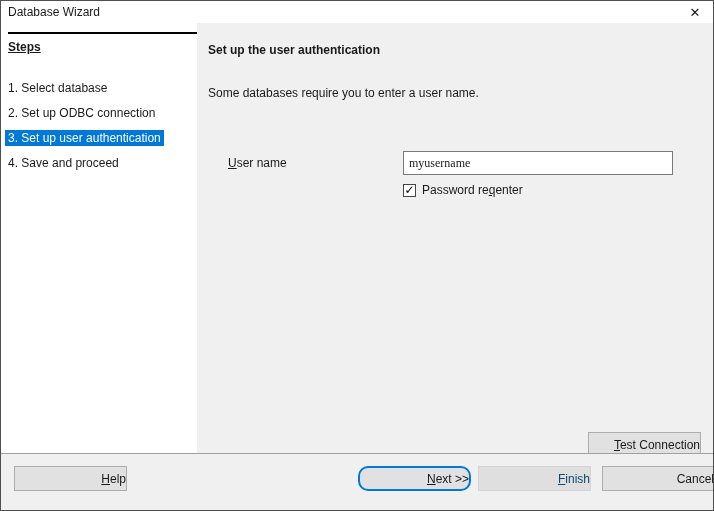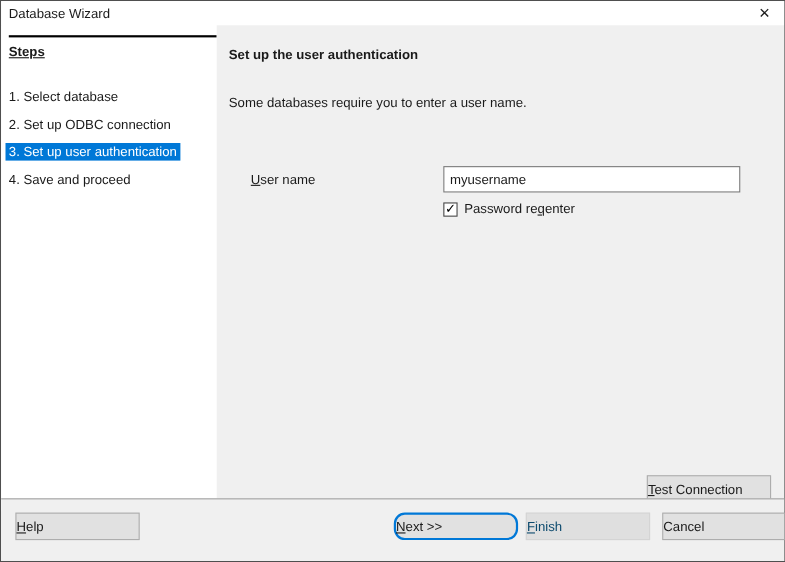--- a/index.html
+++ b/index.html
@@ -26,34 +26,34 @@
   .step.s1 { top:57px; } .step.s2 { top:82px; } .step.s3 { top:107px; } .step.s4 { top:132px; }
   .step.active { background:#0078d7; color:#ffffff; }
   
   .content { position:absolute; left:196px; top:22px; right:0; bottom:45px; background:#f0f0f0; }
   .content-heading { position:absolute; left:11px; top:20px; font-weight:bold; white-space:nowrap; }
   .content-desc { position:absolute; left:11px; top:63px; white-space:nowrap; }
   .username-label { position:absolute; left:11px; top:133px; white-space:nowrap;margin-left:20px; }
   .text-input {
     position:absolute; left:206px; top:128px; width:270px; height:24px;
     border:1px solid #7a7a7a; background:#ffffff; padding:2px 5px;
-    font-family:Liberation Sans, sans-serif; font-size:12px; color:#1a1a1a;
+    font-family:Liberation Serif, serif; font-size:12px; color:#1a1a1a;
   }
   .checkbox-row { position:absolute; left:206px; top:160px; display:flex; align-items:center; }
   .checkbox {
     width:13px; height:13px; border:1px solid #454545; background:#ffffff;
     display:flex; align-items:center; justify-content:center; margin-right:6px;
   }
   .checkbox span { font-size:12px; line-height:11px; color:#000000; }
   .accel { text-decoration:underline; }
   
   .btn {
     position:absolute; height:25px; width:113px;
     background:#e1e1e1; border:1px solid #adadad;
-    display:flex; align-items:center; justify-content:flex-start;
+    display:flex; align-items:center; justify-content:flex-end;
     font-family:"Liberation Sans","DejaVu Sans",sans-serif; font-size:12px; color:#1a1a1a;
     white-space:nowrap; cursor:default;
   }
   .test-btn { right:12px; bottom:7px; height:26px; }
   .btn.default { border:2px solid #0078d7; }
   .btn.disabled { background:#dfdfdf; border:1px solid #d4d4d4; color:#0c4a6e; }
   
   .footer { position:absolute; left:0; right:0; bottom:0; height:57px; background:#f0f0f0; border-top:1px solid #a0a0a0; }
   .footer .btn { top:12px; }
   .btn-help { left:13px; } .btn-back { left:237px; } .btn-next { left:357px;border-radius:10px; }

